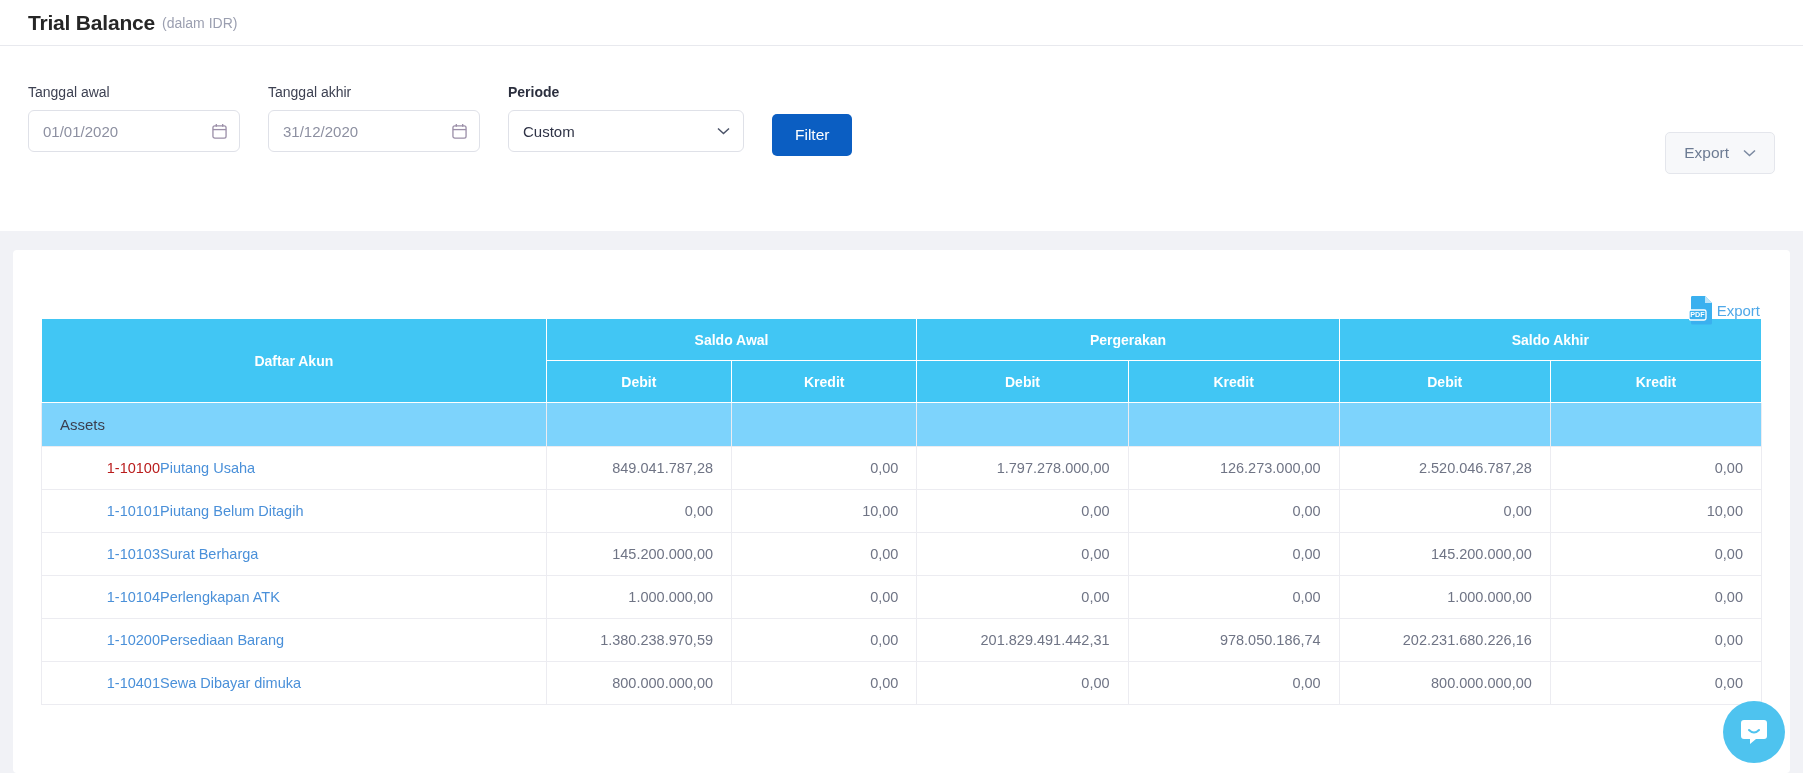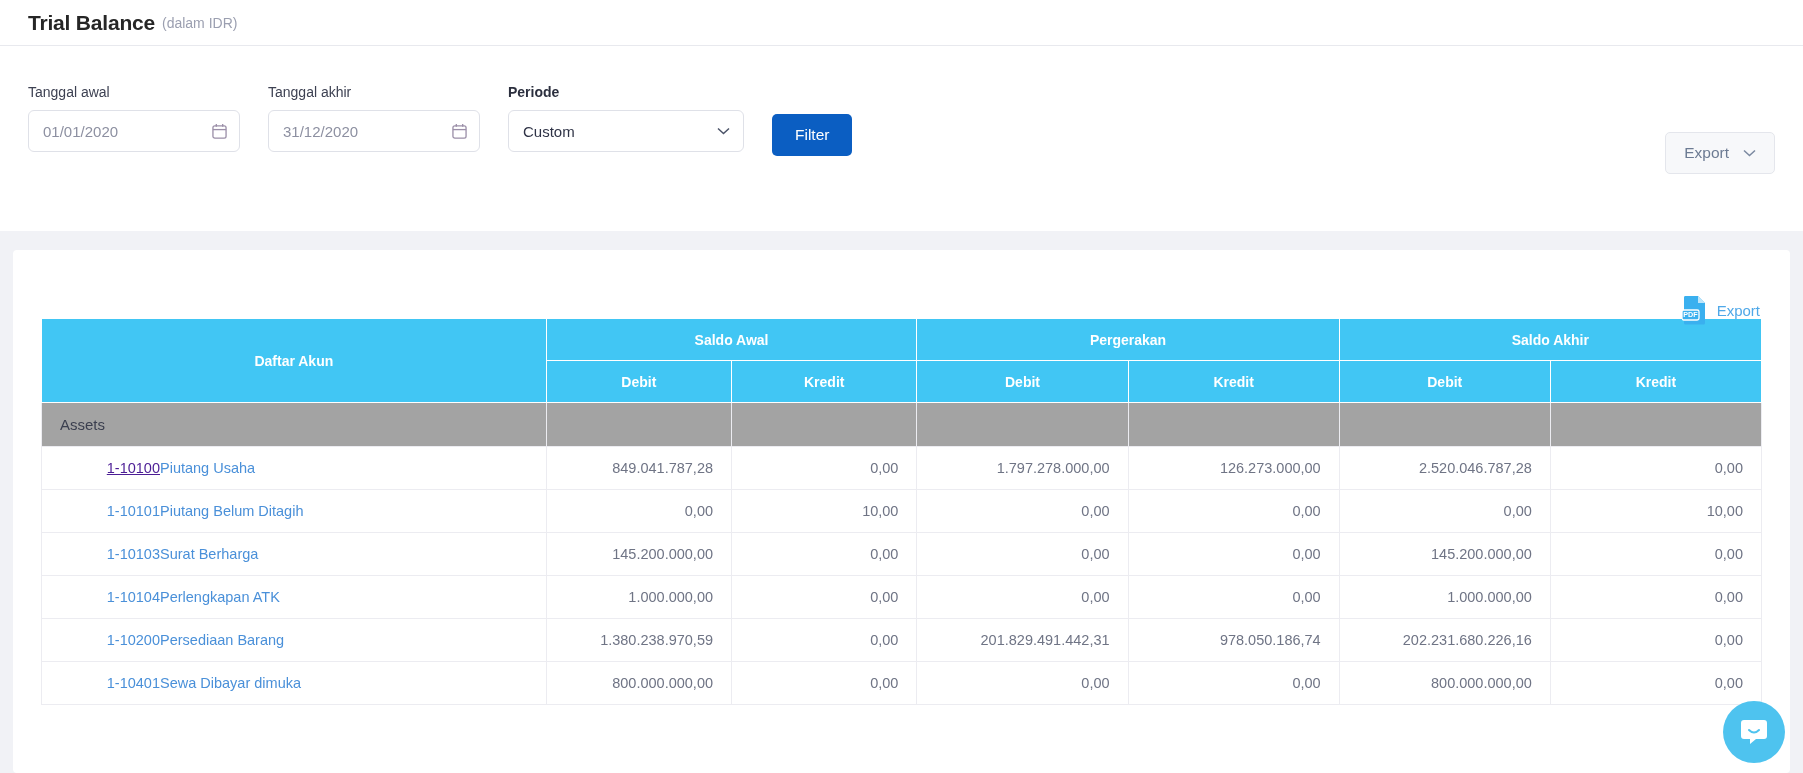--- a/index.html
+++ b/index.html
@@ -128,21 +128,21 @@
   .card-tools {
     display: flex;
     justify-content: flex-end;
     align-items: center;
     height: 44px;
     padding-right: 2px;
   }
   .contoh-link {
     display: flex;
     align-items: center;
-    gap: 9px;
+    gap: 2px;
     color: #4fa8e8;
     font-size: 15px;
     cursor: pointer;
     text-decoration: none;
     margin-top: 40px;
   }
 
   
   table.tb {
     width: 1721px;
@@ -167,21 +167,21 @@
     border: 1px solid #ececf1;
     border-top: none;
     font-size: 14.5px;
     color: #6f7485;
     padding: 13px 18px;
     height: 42px;
     text-align: right;
     white-space: nowrap;
   }
   tr.grouprow td {
-    background: #a3a3a3;
+    background: #7dd3fc;
     color: #3b3f4f;
     text-align: left;
     font-size: 15px;
   }
   td.name {
     text-align: left;
     color: #4a90d9;
   }
   td.group-label { text-align: left; padding-left: 18px; }
 
@@ -301,21 +301,21 @@
           <td>&nbsp;</td>
           <td>&nbsp;</td>
           <td>&nbsp;</td>
           <td>&nbsp;</td>
           <td>&nbsp;</td>
           <td>&nbsp;</td>
         </tr>
         <tr>
           <td class="name" style="padding: 0px;">
             <div style="display:flex;align-items:center;padding:13px 18px;">
-              <span style="color:#4c1d95;width:100px;padding-left:29px;display:inline-block;text-decoration:underline;">1-10100</span>
+              <span style="color:#b91c1c;width:100px;padding-left:29px;display:inline-block;">1-10100</span>
               <span style="color:#4a90d9;">Piutang Usaha</span>
             </div>
           </td>
           <td>849.041.787,28</td>
           <td>0,00</td>
           <td>1.797.278.000,00</td>
           <td>126.273.000,00</td>
           <td>2.520.046.787,28</td>
           <td>0,00</td>
         </tr>

